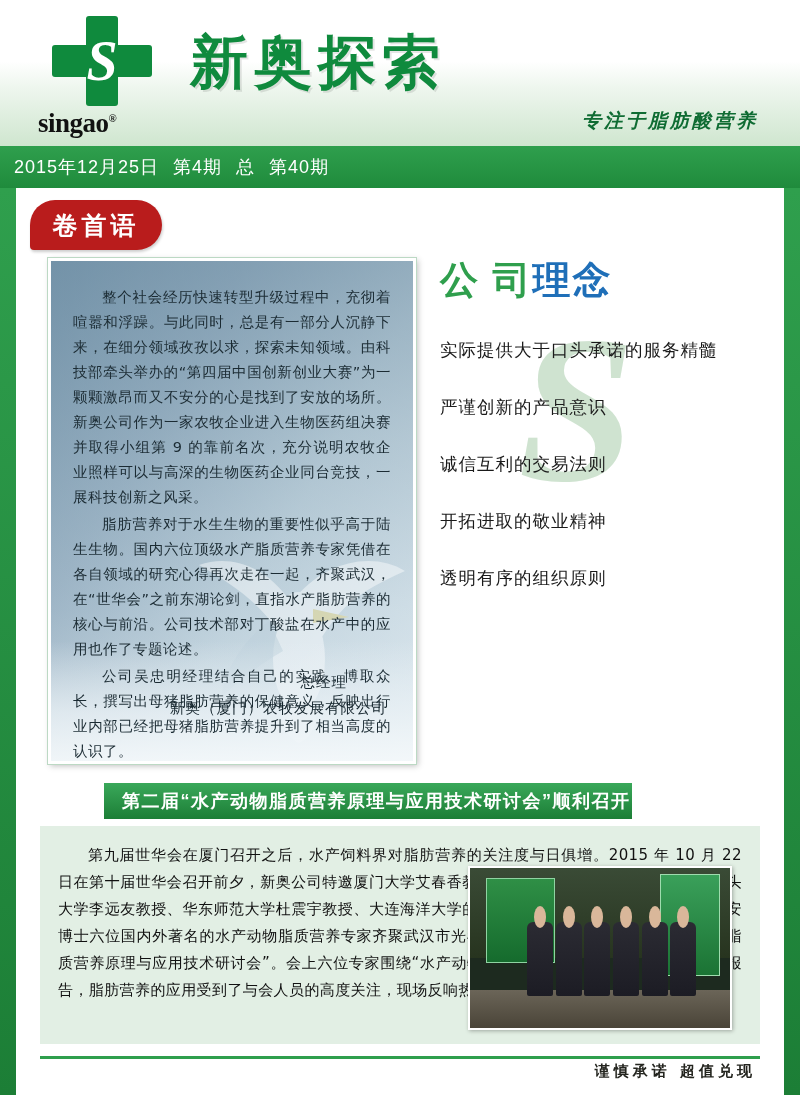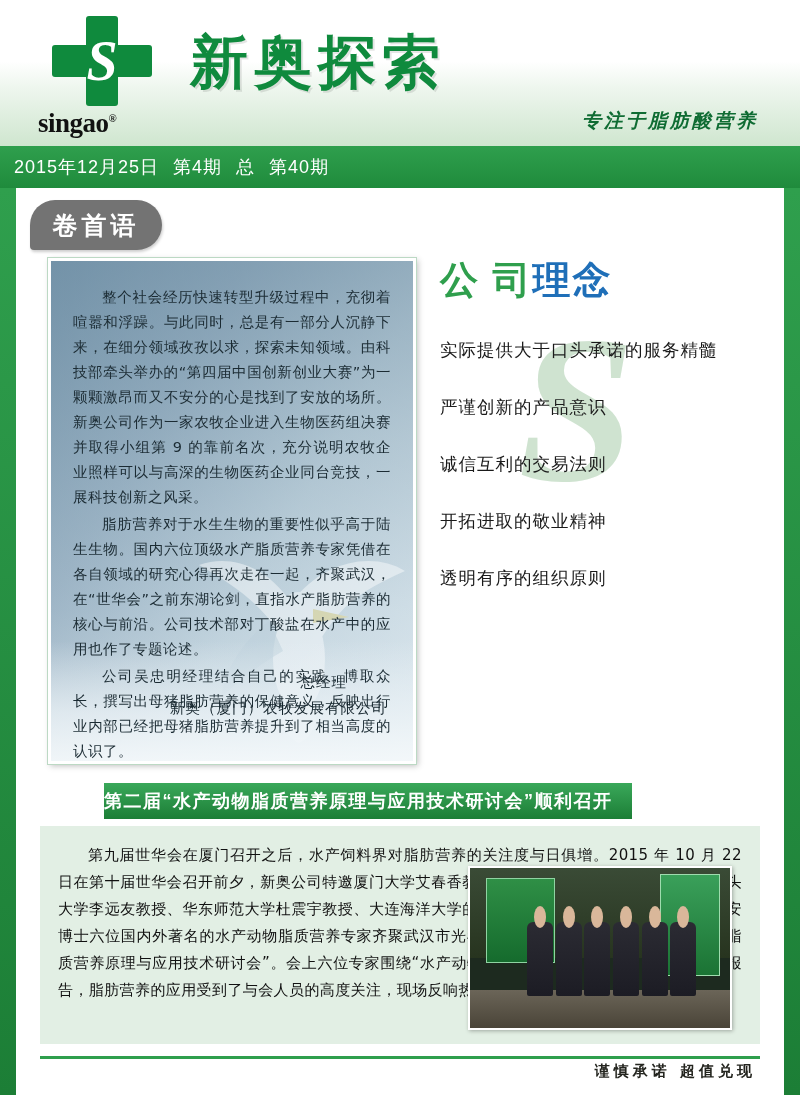--- a/index.html
+++ b/index.html
@@ -136,21 +136,21 @@
     background: linear-gradient(180deg,#2f9f4d,#1c7e36);
   }
 
   
   .section-tag {
     position: absolute;
     left: 30px;
     top: 200px;
     width: 132px;
     height: 50px;
-    background: #737373;
+    background: #b91c1c;
     border-radius: 25px 25px 25px 4px;
     color: #ffffff;
     font-size: 25px;
     font-weight: bold;
     letter-spacing: 4px;
     display: flex;
     align-items: center;
     justify-content: center;
     box-shadow: 1px 2px 3px rgba(0,0,0,0.2);
   }
@@ -260,20 +260,21 @@
     top: 783px;
     width: 528px;
     height: 36px;
     background: linear-gradient(180deg,#3aa85a,#1c7e36);
     color: #ffffff;
     font-size: 18px;
     font-weight: bold;
     letter-spacing: 1.5px;
     display: flex;
     align-items: center;
+    padding-left: 18px;
     box-sizing: border-box;
   }
   .news-body {
     position: absolute;
     left: 40px;
     top: 826px;
     width: 720px;
     height: 218px;
     background: #e2efe4;
     box-sizing: border-box;

